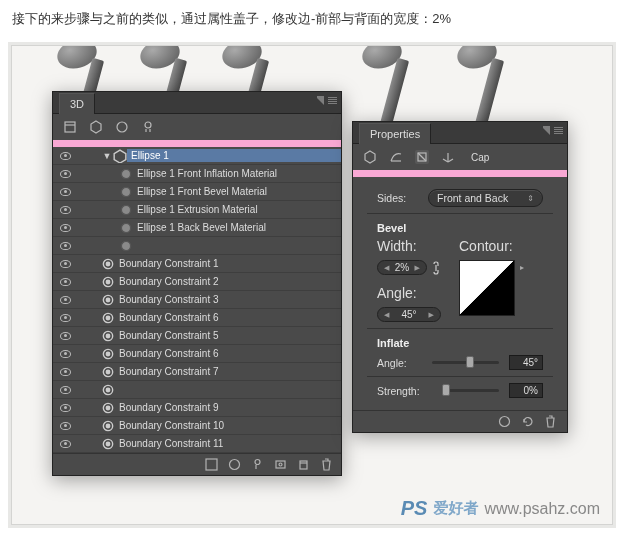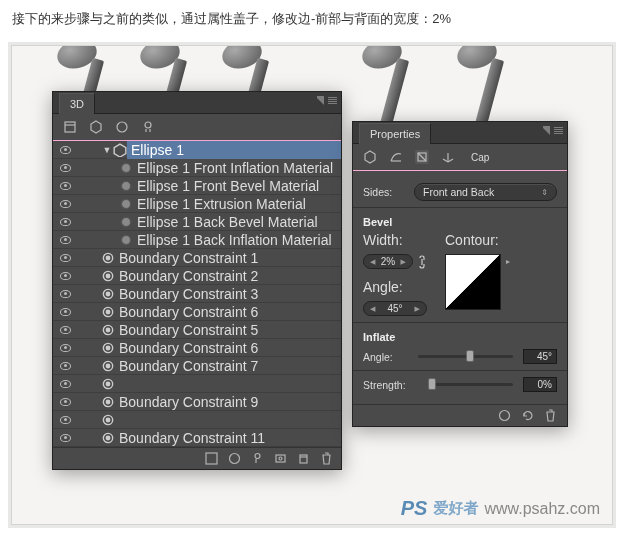--- a/index.html
+++ b/index.html
@@ -17,44 +17,44 @@
   .panel-3d { left: 40px; top: 45px; width: 290px; }
   .panel-props { left: 340px; top: 75px; width: 216px; }
   .panel-tab-bar { background: #3a3a3a; height: 22px; display: flex; align-items: end; padding: 0 6px; border-bottom: 1px solid #222; position: relative; }
   .panel-tab-bar .dock-icons { position: absolute; right: 4px; top: 4px; display: flex; gap: 4px; }
   .dock-icons div { width: 9px; height: 9px; opacity: .6; }
   .dock-icons .collapse { border-right: 7px solid #aaa; border-bottom: 7px solid transparent; }
   .dock-icons .menu { display: flex; flex-direction: column; gap: 1px; justify-content: center; }
   .dock-icons .menu i { display:block; width: 9px; height: 1px; background: #aaa; }
   .panel-tab { background: #4a4a4a; padding: 4px 10px 4px; font-size: 11px; border-top: 1px solid #555; border-left: 1px solid #555; border-right: 1px solid #222; margin-bottom: -1px; }
 
-  .toolbar { display: flex; gap: 12px; padding: 6px 10px; align-items: center; border-bottom: 1px solid #f9a8d4; }
+  .toolbar { display: flex; gap: 12px; padding: 6px 10px; align-items: center; border-bottom: 7px solid #f9a8d4; }
   .toolbar .ticon { width: 14px; height: 14px; opacity: .85; }
   .ticon svg { width: 100%; height: 100%; display: block; }
   .toolbar .sub-label { margin-left: 4px; }
 
   .list { max-height: 330px; overflow: hidden; }
   .row { display: flex; align-items: center; height: 18px; border-bottom: 1px solid #3e3e3e; padding-left: 4px; }
   .row .vis { width: 16px; display: flex; justify-content: center; }
   .row .spacer { width: 14px; }
   .row .twist { width: 12px; font-size: 9px; color: #ccc; text-align: center; }
   .row .ricon { width: 14px; height: 12px; display: flex; align-items: center; justify-content: center; }
-  .row .rlabel { padding-left: 4px; flex: 1; font-size: 14px; white-space: nowrap; overflow: hidden; }
+  .row .rlabel { padding-left: 4px; flex: 1; font-size: 10px; white-space: nowrap; overflow: hidden; }
   .row.sel .rlabel { background: #5a7aa4; color: #fff; padding: 1px 4px; }
   .row.indent1 .spacer { width: 28px; }
   .row.indent2 .spacer { width: 46px; }
   .eye { width: 11px; height: 8px; border: 1px solid #bbb; border-radius: 50% 50% 48% 48%; position: relative; }
   .eye::after { content: ''; position: absolute; width: 3px; height: 3px; background: #bbb; border-radius: 50%; top: 1.5px; left: 3px; }
 
   .panel-footer { display: flex; gap: 10px; padding: 4px 8px; border-top: 1px solid #333; justify-content: center; align-items: center; height: 22px; }
   .panel-footer .ficon { width: 13px; height: 13px; opacity: .8; }
   .panel-footer .flex1 { flex: 1; }
 
   
-  .props-body { padding: 6px 10px; }
+  .props-body { padding: 6px 24px; }
   .field-row { display: flex; align-items: center; gap: 6px; margin: 6px 0; }
   .field-label { width: 45px; font-size: 10.5px; color: #ddd; }
   .select { flex: 1; background: #3a3a3a; border: 1px solid #222; border-radius: 10px; padding: 2px 8px; font-size: 10.5px; display: flex; justify-content: space-between; align-items: center; box-shadow: inset 0 1px 0 rgba(255,255,255,.1); }
   .select .chev { font-size: 8px; color: #aaa; }
   .stepper { background: #3a3a3a; border: 1px solid #222; border-radius: 8px; padding: 1px 6px; font-size: 10px; display: flex; align-items: center; gap: 4px; min-width: 50px; justify-content: space-between; }
   .stepper .chev { font-size: 7px; color: #999; }
   .section-hdr { font-weight: bold; font-size: 11px; margin: 8px 0 4px; color: #eee; }
   .divider { border-top: 1px solid #333; margin: 6px -10px; }
   .bevel-row { display: flex; gap: 18px; }
   .bevel-col { display: flex; flex-direction: column; gap: 4px; }
@@ -191,21 +191,20 @@
           <div class="row indent2">
             <div class="vis">
               <div class="eye"></div>
             </div>
             <div class="spacer"></div>
             <div class="ricon">
               <svg viewBox="0 0 12 12">
                 <circle cx="6" cy="6" r="4" fill="#8a8a8a" stroke="#555"></circle>
               </svg>
             </div>
-            <div class="rlabel">Ellipse 1 Back Inflation Material</div>
           </div>
           <div class="row indent1">
             <div class="vis">
               <div class="eye"></div>
             </div>
             <div class="spacer"></div>
             <div class="ricon">
               <svg viewBox="0 0 12 12">
                 <circle cx="6" cy="6" r="4"></circle>
                 <circle cx="6" cy="6" r="1.5" fill="#ccc"></circle>
@@ -320,20 +319,21 @@
             <div class="vis">
               <div class="eye"></div>
             </div>
             <div class="spacer"></div>
             <div class="ricon">
               <svg viewBox="0 0 12 12">
                 <circle cx="6" cy="6" r="4"></circle>
                 <circle cx="6" cy="6" r="1.5" fill="#ccc"></circle>
               </svg>
             </div>
+            <div class="rlabel">Boundary Constraint 10</div>
           </div>
           <div class="row indent1">
             <div class="vis">
               <div class="eye"></div>
             </div>
             <div class="spacer"></div>
             <div class="ricon">
               <svg viewBox="0 0 12 12">
                 <circle cx="6" cy="6" r="4"></circle>
                 <circle cx="6" cy="6" r="1.5" fill="#ccc"></circle>

